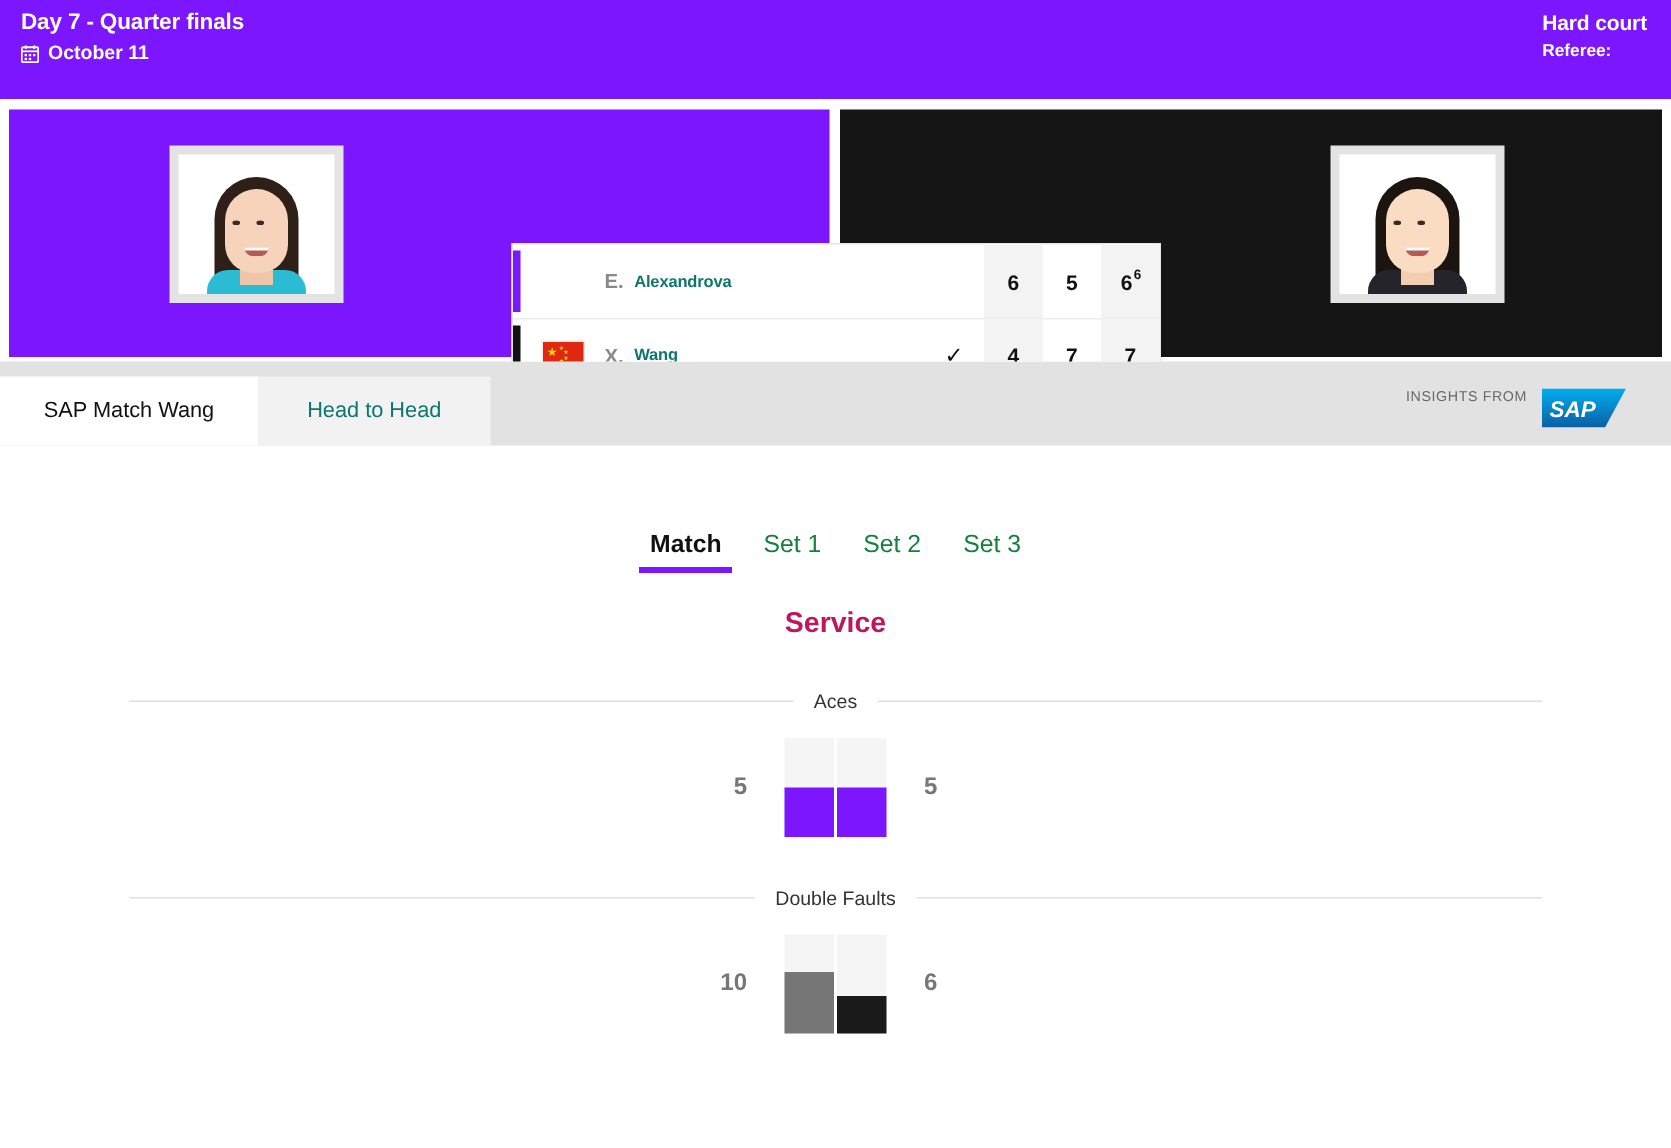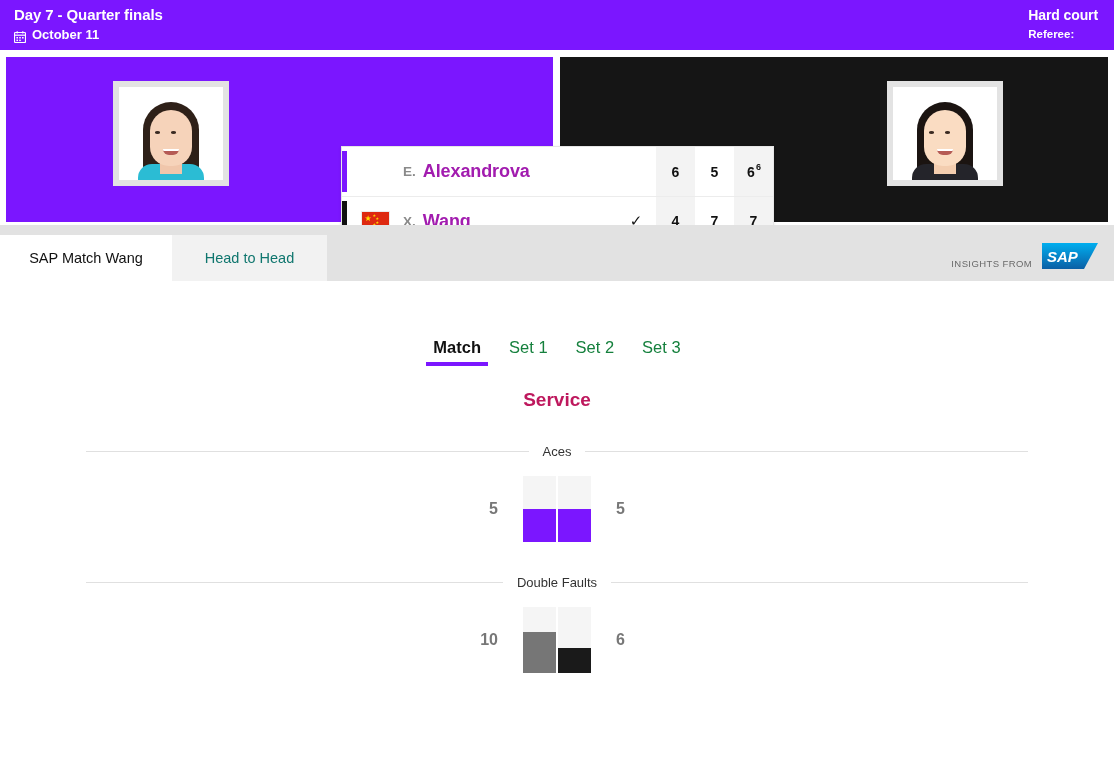--- a/index.html
+++ b/index.html
@@ -13,21 +13,21 @@
     width: 1114px;
     height: 765px;
     font-family: "Liberation Sans", sans-serif;
     overflow: hidden;
     position: relative;
   }
 
   
   .header {
     position: relative;
-    height: 50px;
+    height: 66px;
     background: #7B16FF;
     color: #ffffff;
     padding: 0 14px;
   }
   .header-left {
     position: absolute;
     left: 14px;
     top: 5px;
   }
   .header-title {
@@ -220,23 +220,23 @@
   .flag .s2 { left: 14px; top: 4.5px; }
   .flag .s3 { left: 14px; top: 8.5px; }
   .flag .s4 { left: 11px; top: 11px; }
   .player-initial {
     font-size: 13.5px;
     font-weight: bold;
     color: #8a8a8a;
     margin-right: 7px;
   }
   .player-surname {
-    font-size: 18px;
-    font-weight: bold;
-    color: #a21caf;
+    font-size: 11px;
+    font-weight: bold;
+    color: #0f766e;
     letter-spacing: -0.1px;
   }
   .name-cell {
     flex: 1 1 auto;
     display: flex;
     align-items: center;
     min-width: 0;
   }
   .check-cell {
     width: 40px;
@@ -290,24 +290,24 @@
     font-weight: normal;
     min-width: 172px;
   }
   .tab.inactive {
     background: #f2f2f2;
     color: #0f766e;
     min-width: 155px;
   }
   .insights {
     position: absolute;
-    right: 16px;
+    right: 30px;
     bottom: 12px;
     display: flex;
-    align-items: flex-end;
+    align-items: flex-start;
     gap: 10px;
   }
   .insights-label {
     font-size: 9.5px;
     color: #6a6a6a;
     letter-spacing: 0.4px;
   }
   .sap-logo {
     width: 56px;
     height: 26px;

